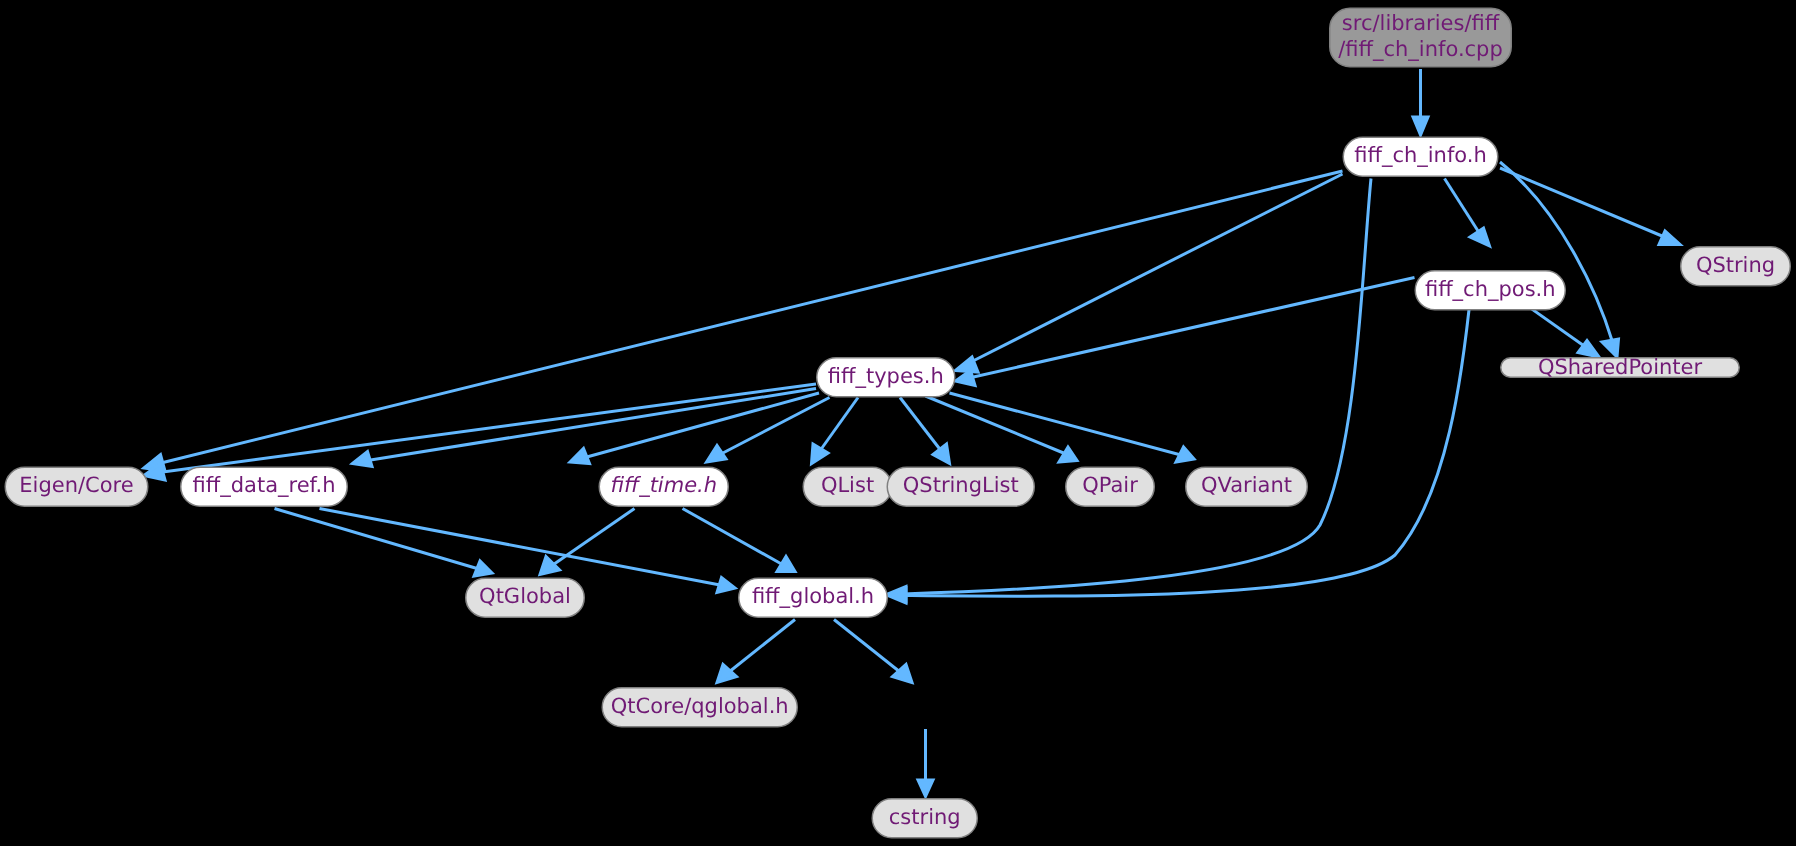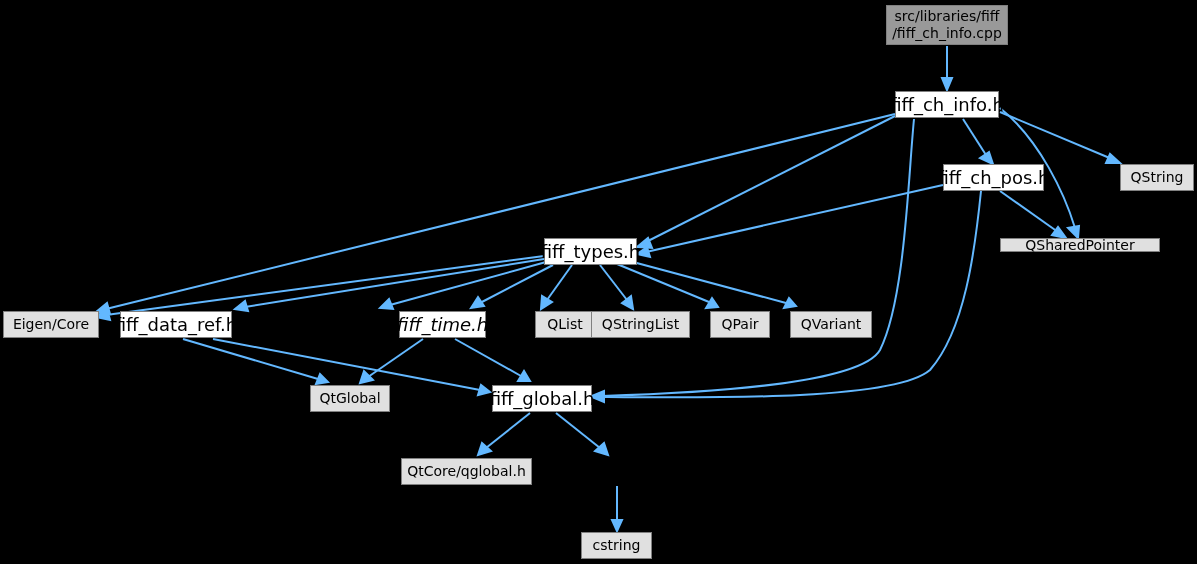--- a/index.html
+++ b/index.html
@@ -25,33 +25,34 @@
     height: 564px;
   }
   .node {
     position: absolute;
     box-sizing: border-box;
     display: flex;
     align-items: center;
     justify-content: center;
     text-align: center;
     line-height: 1.18;
-    color: #000000;
+    color: #701a75;
     white-space: pre;
     z-index: 5;
+    border-radius: 14px;
   }
   .node-root {
     background: #999999;
     border: 1px solid #808080;
     font-size: 14px;
   }
   .node-header {
     background: #ffffff;
     border: 1px solid #808080;
-    font-size: 18px;
+    font-size: 14px;
   }
   .node-ext {
     background: #e0e0e0;
     border: 1px solid #808080;
     font-size: 14px;
   }
 </style>
 </head>
 <body>
 
@@ -154,21 +155,21 @@
         <path d="M608,455 L595,451 L604,443 Z" fill="#63b8ff" stroke="#63b8ff" stroke-width="2" stroke-linejoin="miter"></path>
       </g>
       <g>
         <path d="M617,486 L617,522" fill="none" stroke="#63b8ff" stroke-width="2"></path>
         <path d="M617,531 L612,520 L622,520 Z" fill="#63b8ff" stroke="#63b8ff" stroke-width="2" stroke-linejoin="miter"></path>
       </g>
     </svg>
 <div class="node node-root" style="left: 886px; top: 5px; width: 122px; height: 40px;"><span>src/libraries/fiff
 /fiff_ch_info.cpp</span></div>
     <div class="node node-header" style="left: 895px; top: 91px; width: 104px; height: 27px;"><span>fiff_ch_info.h</span></div>
-    <div class="node node-header" style="left: 943px; top: 164px; width: 101px; height: 27px;"><span>fiff_ch_pos.h</span></div>
+    <div class="node node-header" style="left: 943px; top: 180px; width: 101px; height: 27px;"><span>fiff_ch_pos.h</span></div>
     <div class="node node-ext" style="left: 1120px; top: 164px; width: 74px; height: 27px;"><span>QString</span></div>
     <div class="node node-ext" style="left: 1000px; top: 238px; width: 160px; height: 14px;"><span>QSharedPointer</span></div>
     <div class="node node-header" style="left: 544px; top: 238px; width: 93px; height: 27px;"><span>fiff_types.h</span></div>
     <div class="node node-ext" style="left: 3px; top: 311px; width: 96px; height: 27px;"><span>Eigen/Core</span></div>
     <div class="node node-header" style="left: 120px; top: 311px; width: 112px; height: 27px;"><span>fiff_data_ref.h</span></div>
     <div class="node node-header" style="left: 399px; top: 311px; width: 87px; height: 27px; font-style: italic;"><span>fiff_time.h</span></div>
     <div class="node node-ext" style="left: 511px; top: 311px; width: 60px; height: 27px; margin-left: 24px;"><span>QList</span></div>
     <div class="node node-ext" style="left: 591px; top: 311px; width: 99px; height: 27px;"><span>QStringList</span></div>
     <div class="node node-ext" style="left: 710px; top: 311px; width: 60px; height: 27px;"><span>QPair</span></div>
     <div class="node node-ext" style="left: 790px; top: 311px; width: 82px; height: 27px;"><span>QVariant</span></div>

